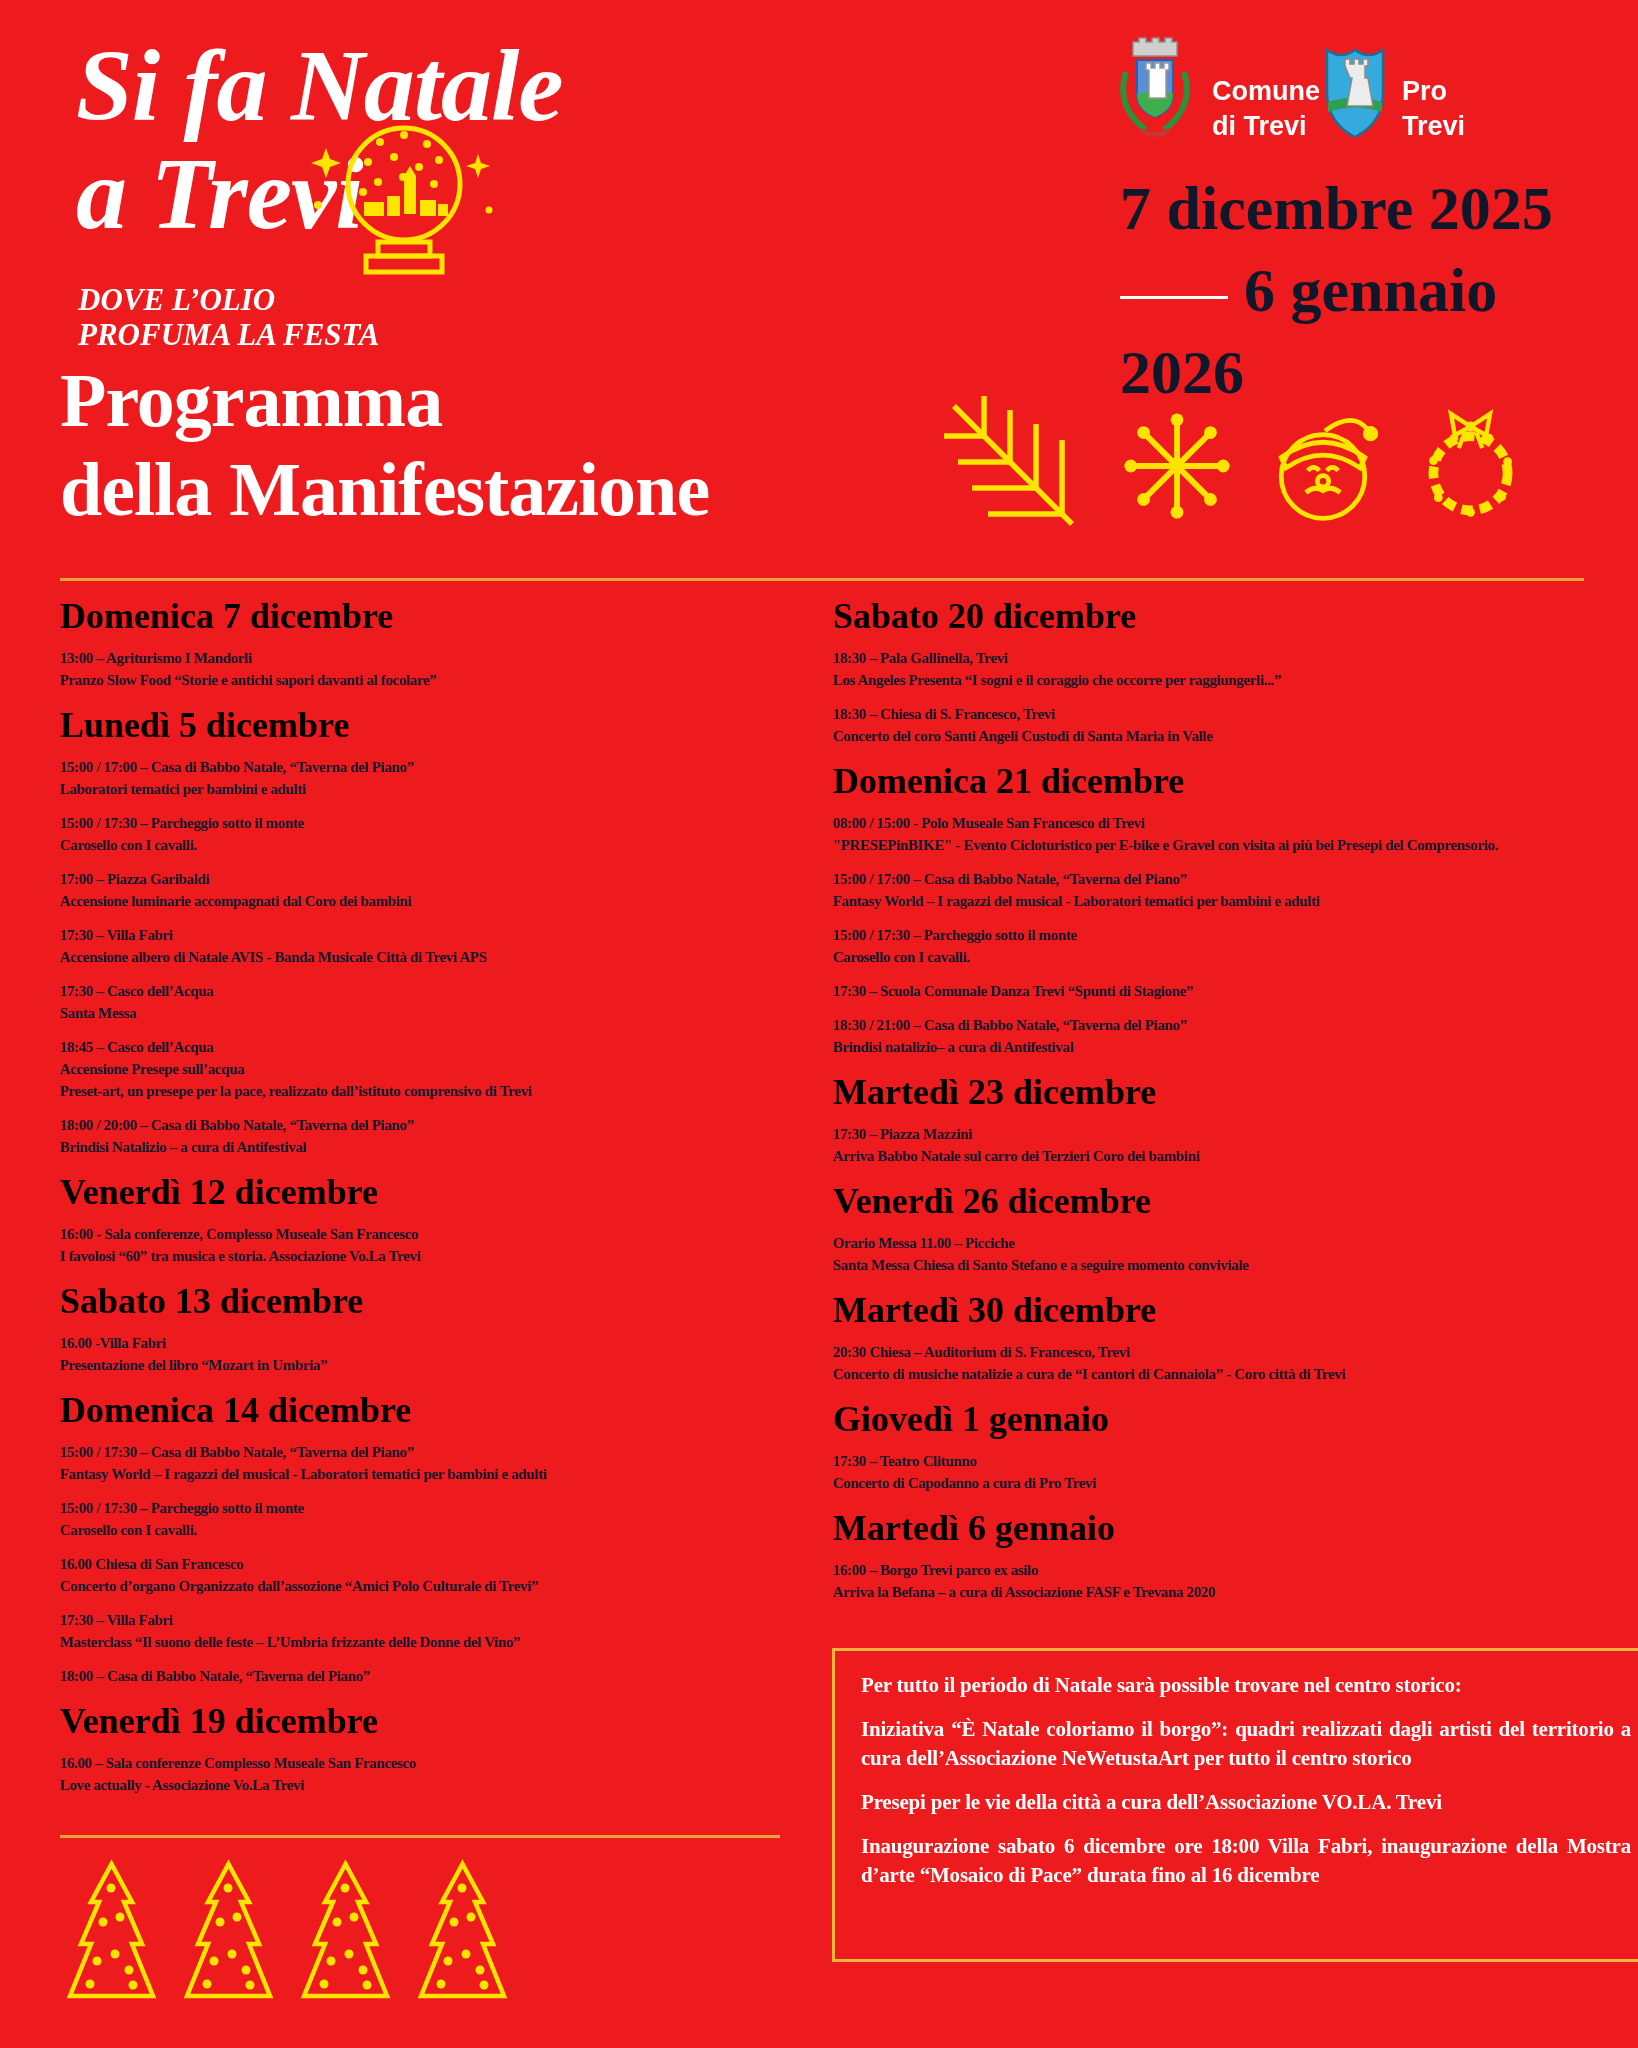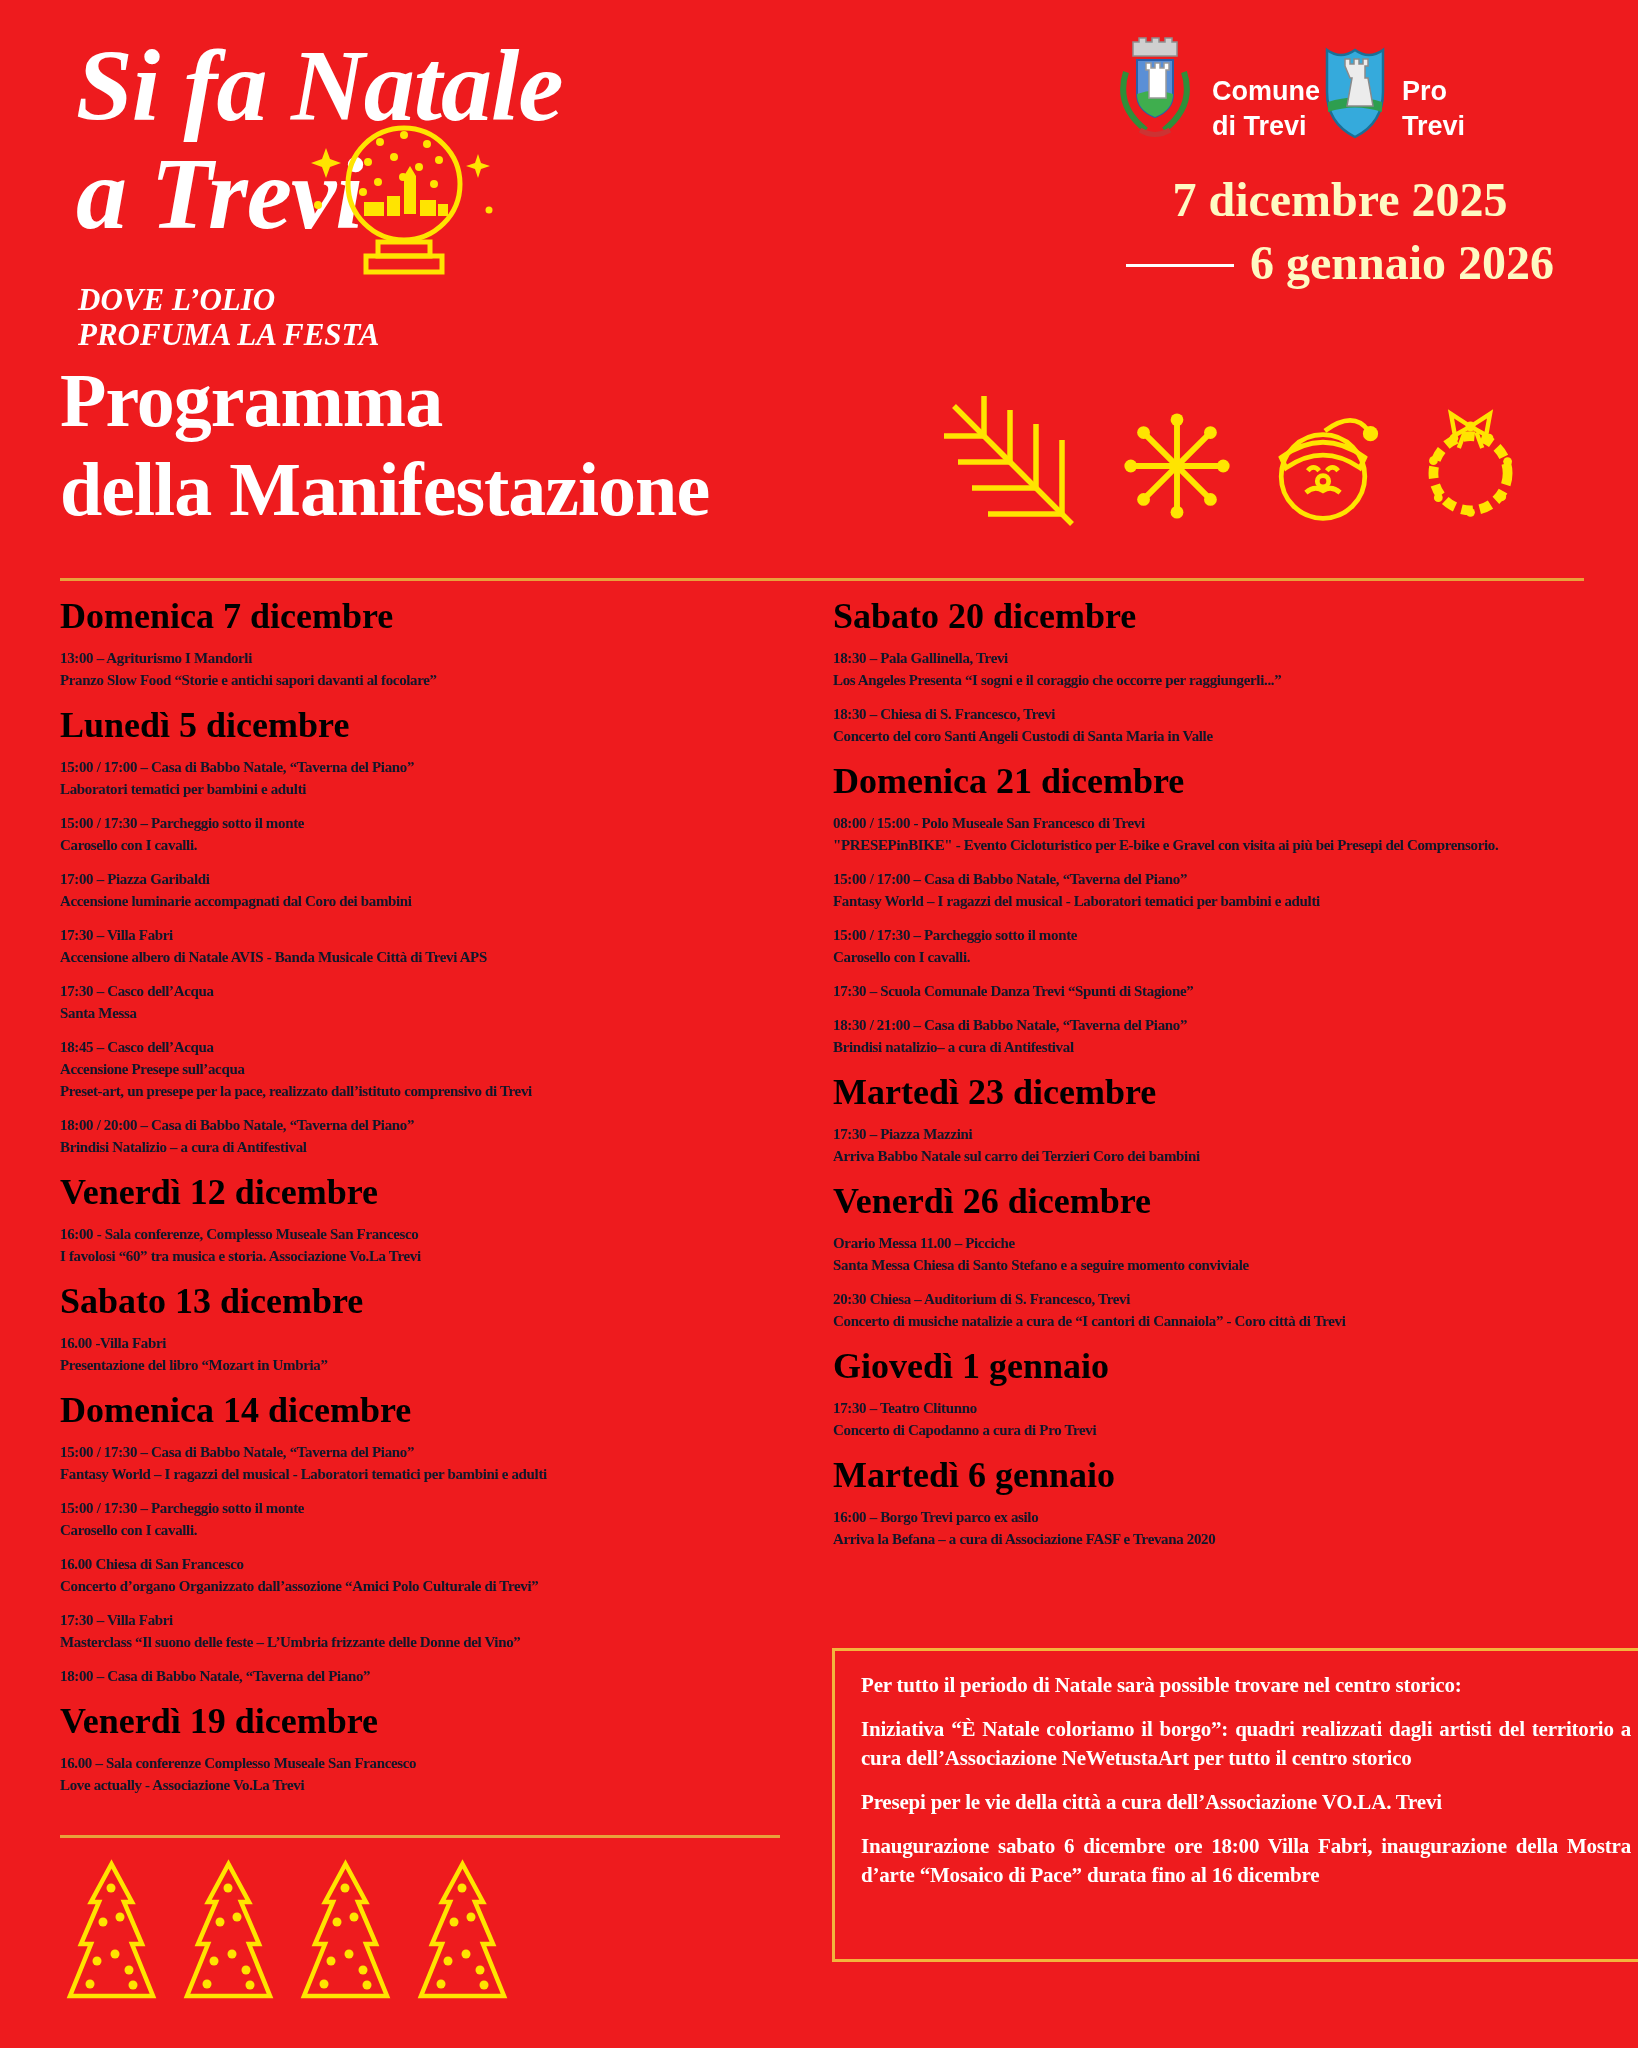--- a/index.html
+++ b/index.html
@@ -13,21 +13,21 @@
   .snowglobe{position:absolute;left:306px;top:110px;}
   .logo-crest{position:absolute;}
   .crest-comune{left:1114px;top:32px;}
   .crest-pro{left:1322px;top:40px;}
   .logo-label{
     position:absolute;font-family:"Liberation Sans","DejaVu Sans",sans-serif;
     font-weight:600;font-size:27px;line-height:1.3;color:#fff;
   }
   .label-comune{left:1212px;top:74px;}
   .label-pro{left:1402px;top:74px;}
-  .date-range{position:absolute;left:1120px;top:168px;width:440px;text-align:center;font-size:48px;line-height:1.32;color:#fef9c3;font-weight:bold;}
+  .date-range{position:absolute;left:1120px;top:168px;width:440px;text-align:left;font-size:62px;line-height:1.32;color:#0f172a;font-weight:bold;}
   .date-dash{display:inline-block;width:108px;height:3px;background:#fff;vertical-align:12px;margin-right:16px;}
   
   .program-title{position:absolute;left:60px;top:356px;font-size:76px;line-height:1.17;color:#fff;letter-spacing:-1px;}
   .deco-icons{position:absolute;left:938px;top:390px;display:flex;align-items:center;gap:30px;}
   .rule{position:absolute;background:#E8A23B;height:3px;}
   .rule-top{left:60px;top:578px;width:1524px;}
   .rule-bottom-left{left:60px;top:1835px;width:720px;}
   
   .col{position:absolute;top:598px;}
   .col-left{left:60px;width:720px;}
@@ -286,20 +286,21 @@
     </section>
 
     <section class="day">
       <h2 class="day-title">Venerdì 26 dicembre</h2>
       <div class="day-events">
           <p class="event">Orario Messa 11.00 – Picciche<br>Santa Messa Chiesa di Santo Stefano e a seguire momento conviviale</p>
         </div>
     </section>
 
     <section class="day">
+      <h2 class="day-title">Martedì 30 dicembre</h2>
       <div class="day-events">
           <p class="event">20:30 Chiesa – Auditorium di S. Francesco, Trevi<br>Concerto di musiche natalizie a cura de “I cantori di Cannaiola” - Coro città di Trevi</p>
         </div>
     </section>
 
     <section class="day">
       <h2 class="day-title">Giovedì 1 gennaio</h2>
       <div class="day-events">
           <p class="event">17:30 – Teatro Clitunno<br>Concerto di Capodanno a cura di Pro Trevi</p>
         </div>

